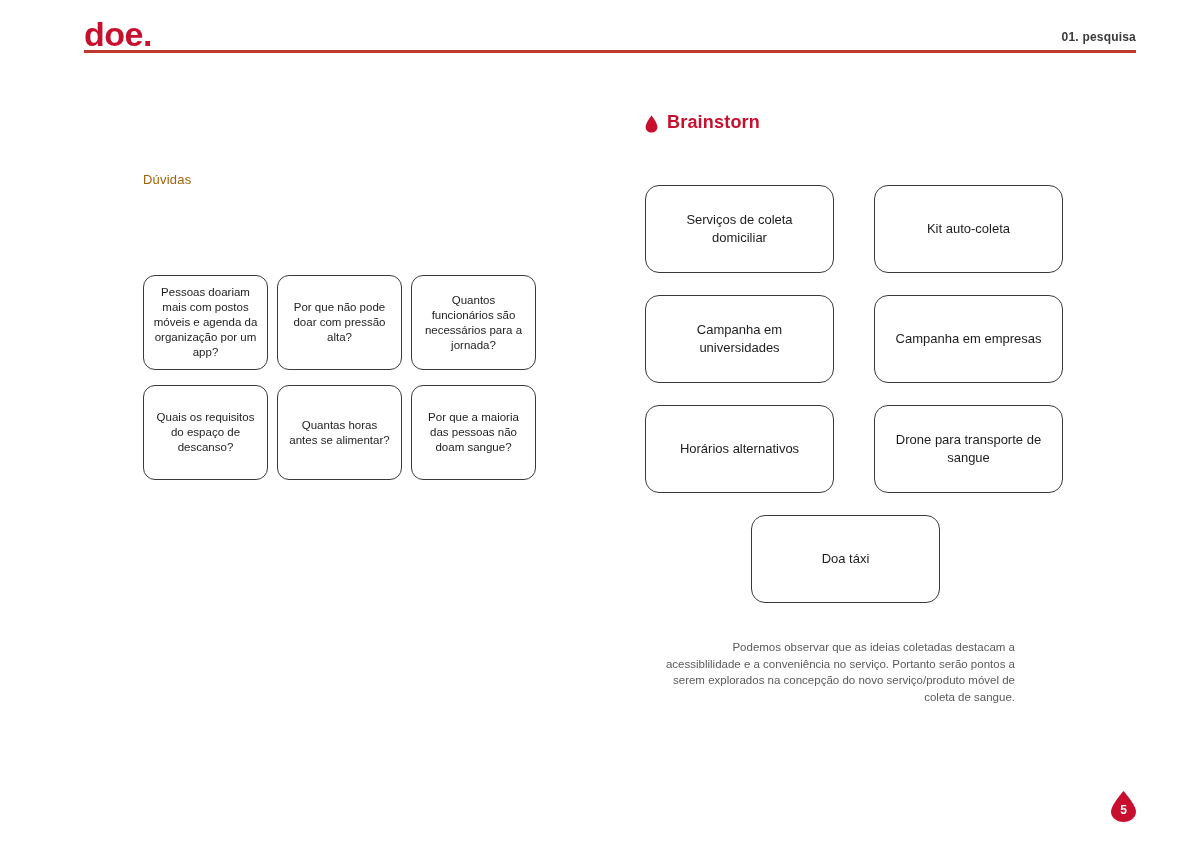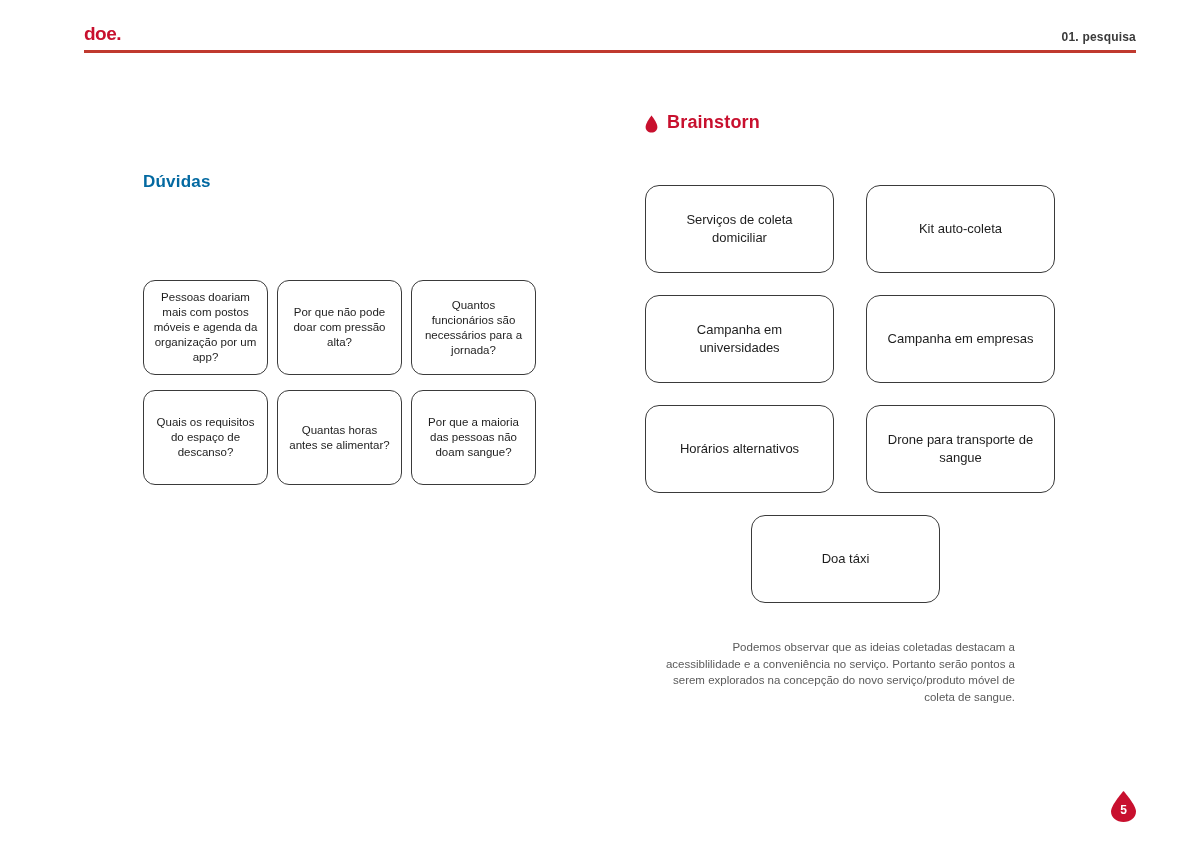--- a/index.html
+++ b/index.html
@@ -21,21 +21,21 @@
     position: absolute;
     left: 84px;
     top: 18px;
     width: 1052px;
     height: 40px;
   }
   .logo {
     position: absolute;
     left: 0;
     top: 0;
-    font-size: 19px;
+    font-size: 34px;
     font-weight: bold;
     color: #c8102e;
     letter-spacing: -0.5px;
     line-height: 32px;
   }
   .header-label {
     position: absolute;
     right: 0;
     top: 12px;
     font-size: 12px;
@@ -53,23 +53,23 @@
   }
 
   
   .duvidas-section {
     position: absolute;
     left: 143px;
     top: 172px;
     width: 420px;
   }
   .duvidas-title {
-    font-size: 17px;
-    font-weight: bold;
-    color: #0369a1;
+    font-size: 13px;
+    font-weight: normal;
+    color: #a16207;
     margin: 0 0 88px 0;
     letter-spacing: 0.2px;
   }
   .duvidas-grid {
     display: flex;
     flex-wrap: wrap;
     gap: 15px 9px;
     width: 420px;
   }
   .q-card {
@@ -109,21 +109,21 @@
   }
   .brainstorn-title {
     font-size: 18px;
     font-weight: bold;
     color: #c8102e;
     letter-spacing: 0.2px;
   }
   .idea-grid {
     display: flex;
     flex-wrap: wrap;
-    gap: 22px 32px;
+    gap: 22px 40px;
     width: 425px;
   }
   .idea-card {
     box-sizing: border-box;
     width: 189px;
     height: 88px;
     border: 1.3px solid #3a3a3a;
     border-radius: 14px;
     display: flex;
     align-items: center;

